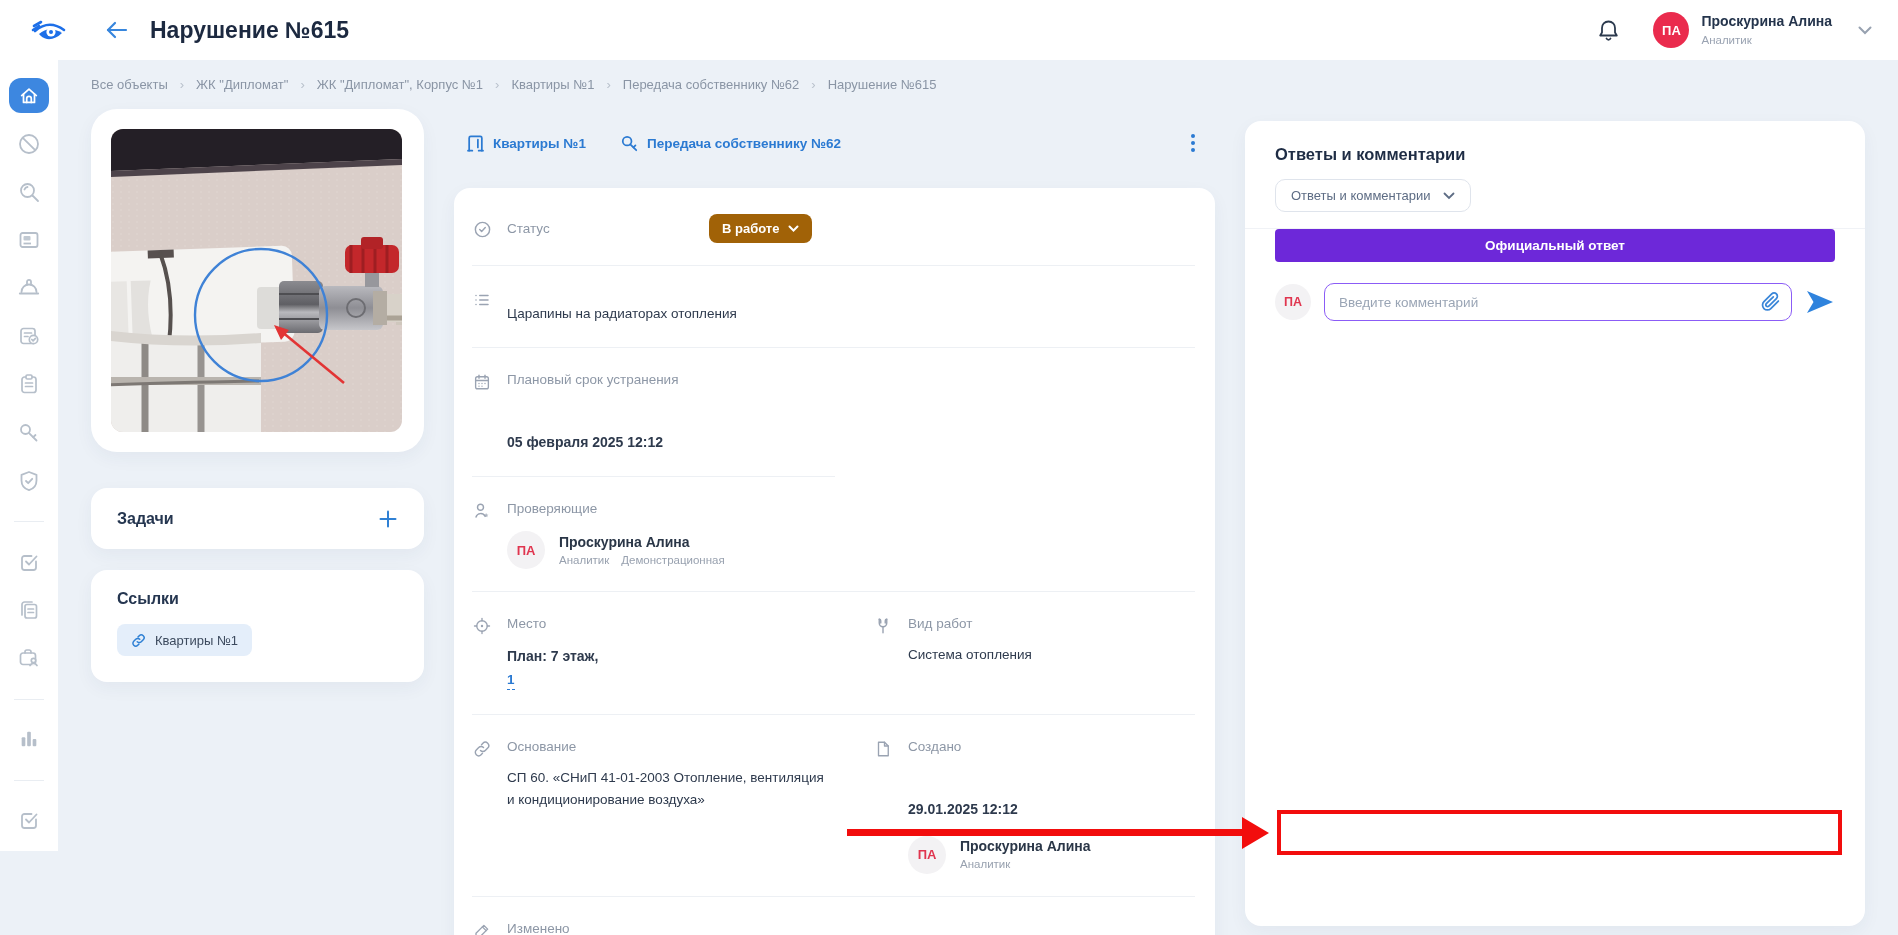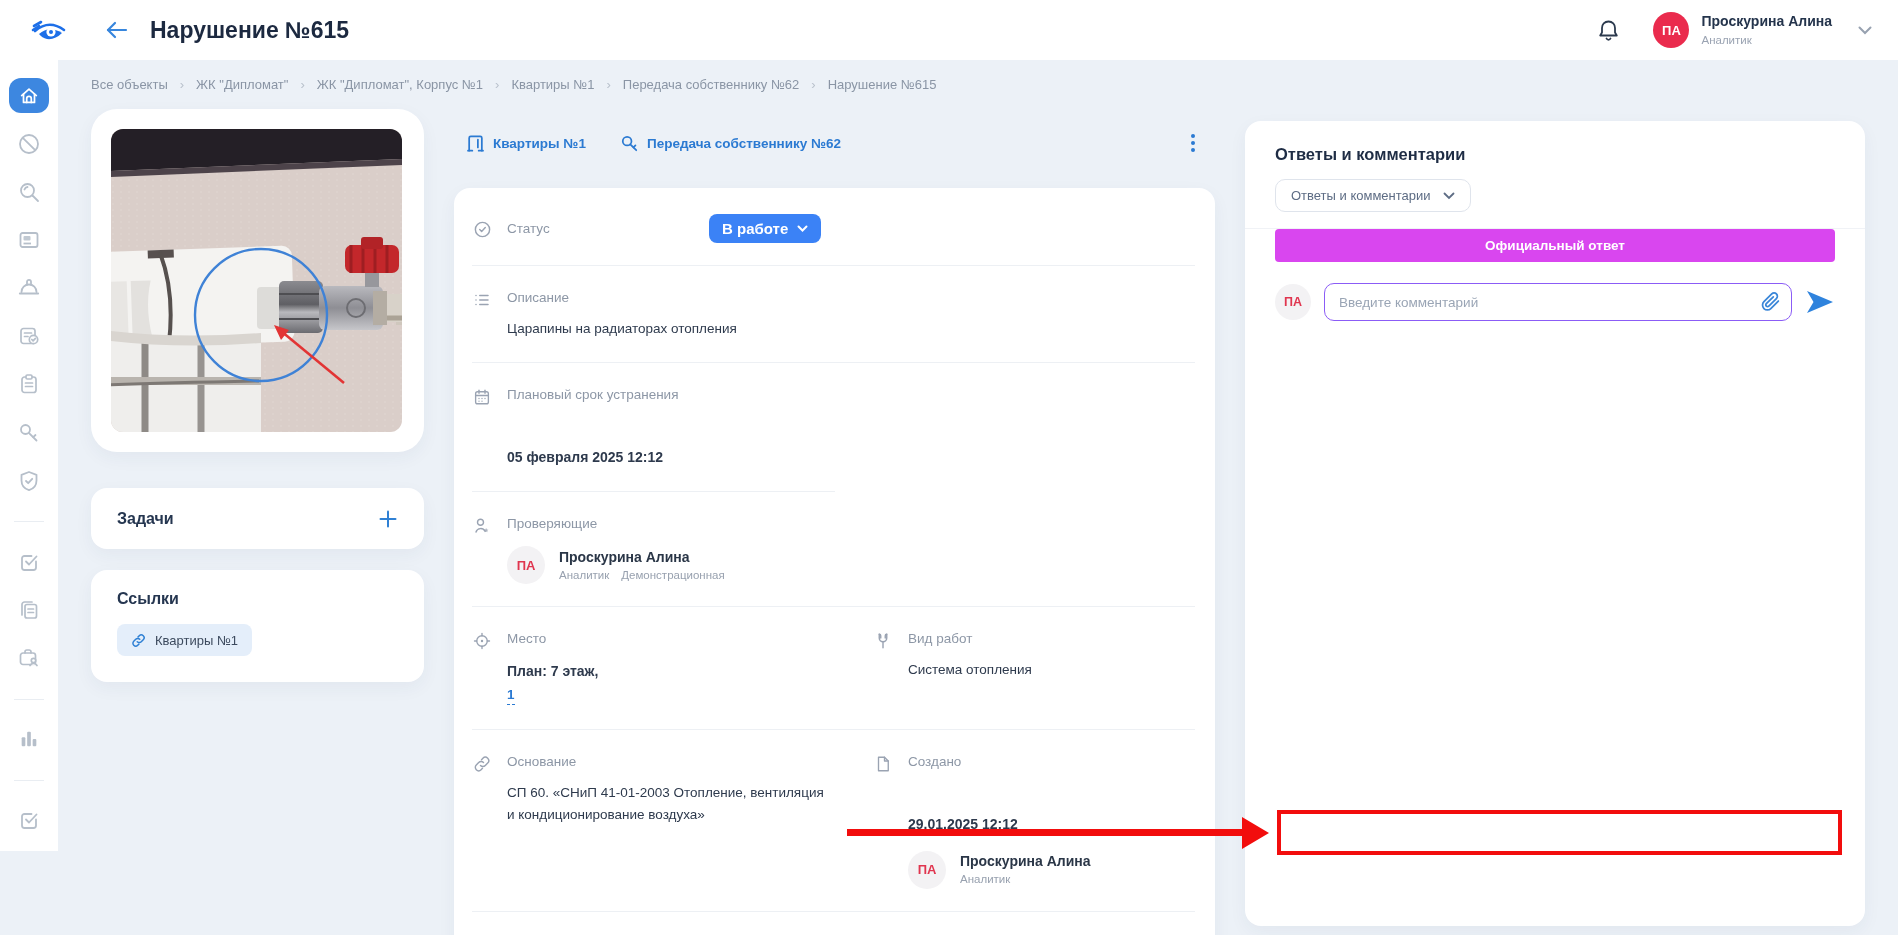--- a/index.html
+++ b/index.html
@@ -56,40 +56,40 @@
   .section { display:flex; padding:0 20px 0 18px; }
   .sec-icon { width:20px; margin-right:15px; color:#9aa3b2; display:flex; justify-content:center; padding-top:1px; flex:0 0 auto; }
   .sec-body { flex:1; min-width:0; }
   .sec-label { font-size:13.5px; color:#8d97a6; }
   .sec-value { margin-top:13px; font-size:13.5px; color:#2e3a4d; line-height:1.65; }
   .sec-value.bold { font-weight:bold; font-size:14px;margin-top:44px; }
   .divider { border-top:1px solid #edf0f4; margin:22px 20px 24px 18px; }
   .divider.half { width:363px; margin-right:0; }
   .status-row { align-items:center; }
   .status-row .sec-label { width:202px; }
-  .status-btn { display:inline-flex; align-items:center; gap:9px; background:#3b82f6; color:#fff; font-weight:bold; font-size:15px; border:none; border-radius:8px; height:29px; padding:0 13px; cursor:pointer; }
+  .status-btn { display:inline-flex; align-items:center; gap:9px; background:#a16207; color:#fff; font-weight:bold; font-size:13px; border:none; border-radius:8px; height:29px; padding:0 13px; cursor:pointer; }
   .person-row { display:flex; align-items:center; margin-top:15px; }
   .person-row .avatar { width:38px; height:38px; font-size:13px; }
   .person-texts { margin-left:14px; line-height:1.3; }
   .p-name { font-size:14px; font-weight:bold; color:#2a3647; }
   .p-sub { font-size:11.5px; color:#98a1af; margin-top:2px; }
   .p-sub span { margin-right:12px; }
   .cols { display:flex; }
   .col-l { width:401px; flex:0 0 auto; }
   .col-r { flex:1; }
   .place-link { display:inline-block; margin-top:4px; color:#2b7ad2; font-size:13.5px; border-bottom:1px dashed #2b7ad2; text-decoration:none; cursor:pointer; line-height:1.2; }
 
   
   .right-col { width:620px; flex:0 0 auto; margin-top:13px; }
   .comments-card { height:805px; display:flex; flex-direction:column; padding:24px 30px 20px; }
   .filter-pill { margin-top:15px; align-self:flex-start; display:inline-flex; align-items:center; gap:12px; border:1px solid #dfe4ec; border-radius:10px; padding:0 15px; height:33px; font-size:13px; color:#5d6c84; background:#fff; cursor:pointer; }
   .list-sep { border-top:1px solid #f0f2f6; margin:16px -30px 0; }
   .empty-zone { flex:1; display:flex; flex-direction:column; align-items:center; justify-content:center; }
   .empty-text { margin-top:16px; font-size:14px; color:#8493ad; text-align:center; line-height:1.55; }
-  .official-btn { height:33px; width:100%; background:#d946ef; color:#fff; font-weight:bold; font-size:13.5px; border:none; border-radius:4px; cursor:pointer; font-family:inherit; }
+  .official-btn { height:33px; width:100%; background:#6d28d9; color:#fff; font-weight:bold; font-size:13.5px; border:none; border-radius:4px; cursor:pointer; font-family:inherit; }
   .composer { margin-top:21px; display:flex; align-items:center; gap:13px; }
   .composer .avatar { width:36px; height:36px; font-size:12.5px; }
   .input-wrap { position:relative; flex:1; }
   .comment-input { width:100%; height:38px; border:1px solid #8b5cf6; border-radius:10px; padding:0 44px 0 14px; font-size:13.5px; font-family:inherit; color:#2e3a4d; outline:none; }
   .comment-input::placeholder { color:#9aa5b5; }
   .attach-btn { position:absolute; right:10px; top:7px; color:#3a86d8; cursor:pointer; }
   .send-btn { color:#2f83dd; cursor:pointer; display:flex; align-items:center; }
 
   
   .ann { position:absolute; z-index:20; pointer-events:none; }
@@ -456,21 +456,20 @@
               <svg width="18" height="18" viewBox="0 0 24 24" fill="none" stroke="currentColor" stroke-width="2" stroke-linecap="round">
                   <path d="M9 6 H20"></path>
                   <path d="M9 12 H20"></path>
                   <path d="M9 18 H20"></path>
                   <path d="M4 6 h.01"></path>
                   <path d="M4 12 h.01"></path>
                   <path d="M4 18 h.01"></path>
                 </svg>
             </span>
             <div class="sec-body">
-              <div class="sec-label">Описание</div>
               <div class="sec-value">Царапины на радиаторах отопления</div>
             </div>
           </div>
           <div class="divider"></div>
 
           <div class="section">
             <span class="sec-icon">
               <svg width="18" height="18" viewBox="0 0 24 24" fill="none" stroke="currentColor" stroke-width="1.8" stroke-linecap="round">
                   <rect x="3.5" y="5" width="17" height="16" rx="2.5"></rect>
                   <path d="M8 3 V7"></path>

